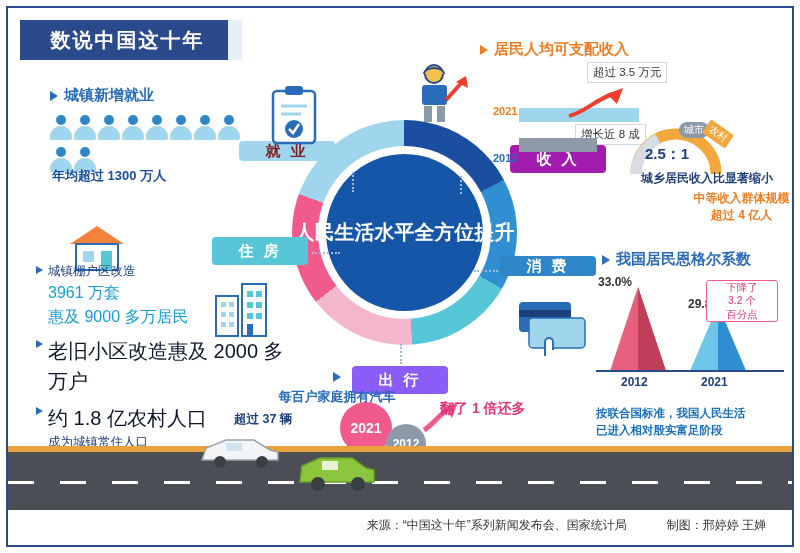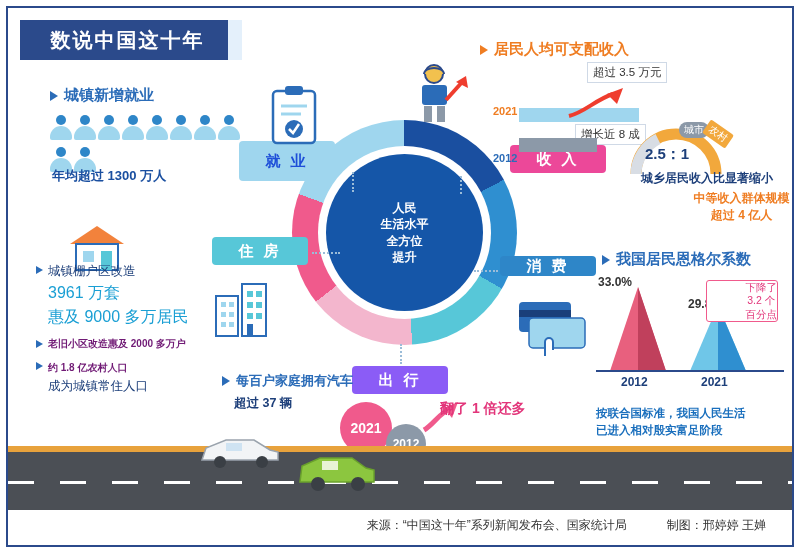--- a/index.html
+++ b/index.html
@@ -21,47 +21,47 @@
   #donut{position:absolute;left:0;top:0;width:225px;height:225px;border-radius:50%;
     background:conic-gradient(
       #1a4fa0 0deg 62deg,
       #2f8fd0 62deg 120deg,
       #57c7d8 120deg 176deg,
       #f3b6cd 176deg 232deg,
       #f05a8c 232deg 290deg,
       #9fd6ee 290deg 360deg);}
   #donut-hole{position:absolute;left:26px;top:26px;width:173px;height:173px;border-radius:50%;background:#fff;}
   #donut-core{position:absolute;left:34px;top:34px;width:157px;height:157px;border-radius:50%;background:#1556a8;
-    display:flex;flex-direction:column;align-items:center;justify-content:center;color:#fff;font-weight:bold;font-size:12px;line-height:1.35;}
+    display:flex;flex-direction:row;align-items:center;justify-content:center;color:#fff;font-weight:bold;font-size:20px;line-height:1.35;}
   #donut-core div{white-space:nowrap;}
   
   .pill{position:absolute;border-radius:4px;color:#fff;font-size:15px;font-weight:bold;letter-spacing:3px;
         display:flex;align-items:center;justify-content:center;}
-  #pill-jiuye{left:239px;top:141px;width:96px;height:40px;background:#9fd6ee;color:#1d4ed8;}
-  #pill-shouru{left:510px;top:145px;width:96px;height:28px;background:#ec4899;}
+  #pill-jiuye{left:239px;top:141px;width:96px;height:20px;background:#9fd6ee;color:#7f1d1d;}
+  #pill-shouru{left:510px;top:145px;width:96px;height:28px;background:#a21caf;}
   #pill-zhufang{left:212px;top:237px;width:96px;height:28px;background:#57c7d8;}
   #pill-xiaofei{left:500px;top:256px;width:96px;height:20px;background:#2e86c8;}
   #pill-chuxing{left:352px;top:366px;width:96px;height:28px;background:#8b5cf6;}
   
   .dot-line{position:absolute;border-top:2px dotted #9bbcd8;}
   .dot-v{position:absolute;border-left:2px dotted #9bbcd8;}
   
   #emp{left:50px;top:86px;width:190px;}
   #emp-icons{display:flex;flex-wrap:wrap;gap:2px;margin-top:10px;width:200px;}
   .person{width:22px;height:30px;position:relative;}
   .person .head-c{position:absolute;left:6px;top:0;width:10px;height:10px;border-radius:50%;background:#2e86c8;}
   .person .body-c{position:absolute;left:0;top:11px;width:22px;height:14px;border-radius:11px 11px 2px 2px;background:#9fd6ee;}
   #emp-note{left:52px;top:167px;font-size:13px;color:#1a4fa0;font-weight:bold;}
   
   #house-icon{left:62px;top:222px;width:70px;height:52px;}
   #house-list{left:36px;top:262px;width:250px;font-size:12.5px;color:#1d3f7a;line-height:1.5;}
   .bullet-row{display:flex;gap:5px;margin-bottom:7px;}
   .bullet{width:0;height:0;border-left:7px solid #2b6cb8;border-top:4.5px solid transparent;border-bottom:4.5px solid transparent;margin-top:4px;flex:none;}
   .big-num{color:#1a9fd4;font-weight:normal;font-size:16px;}
-  .big-num2{color:#701a75;font-weight:bold;font-size:10px;}
+  .big-num2{color:#0f172a;font-weight:normal;font-size:20px;}
   
   #bldg{left:210px;top:278px;width:70px;height:60px;}
   
   #cards{left:515px;top:298px;width:75px;height:60px;}
   
   #income-head{left:480px;top:40px;}
   .inc-box{background:#fff;border:1.5px solid #cfd9e6;font-size:11.5px;color:#333;padding:2px 5px;display:inline-block;}
   #inc-bars{position:absolute;left:505px;top:90px;width:215px;height:70px;}
   .bar-h{position:absolute;height:14px;}
   #worker{left:412px;top:62px;width:62px;height:62px;}
@@ -69,21 +69,21 @@
   #gauge{left:628px;top:118px;width:96px;height:62px;}
   #gauge-label{left:679px;top:122px;font-size:10px;color:#fff;background:#8c99a8;padding:1px 5px;border-radius:8px;}
   #gauge-val{left:645px;top:145px;font-size:15px;font-weight:bold;color:#1d3f7a;}
   #inc-note1{left:622px;top:170px;width:170px;font-size:12px;color:#1d3f7a;font-weight:bold;text-align:center;}
   #inc-note2{left:664px;top:190px;width:155px;font-size:12px;color:#ef7d22;font-weight:bold;text-align:center;line-height:1.45;}
   
   #engel-head{left:592px;top:250px;padding-left:10px;}
   #engel-area{left:592px;top:275px;width:196px;height:120px;}
   #engel-note{left:596px;top:405px;width:190px;font-size:11.5px;color:#1a6fbd;font-weight:bold;line-height:1.5;}
   #engel-drop{left:706px;top:280px;width:70px;height:40px;border:1.5px solid #f05a8c;color:#e2357a;font-size:10.5px;
-    display:flex;align-items:center;justify-content:flex-end;text-align:center;line-height:1.3;border-radius:3px;background:#fff;}
+    display:flex;align-items:center;justify-content:center;text-align:center;line-height:1.3;border-radius:3px;background:#fff;}
   
   #travel{left:222px;top:372px;width:230px;}
   #travel-note{font-size:12.5px;color:#1d3f7a;}
   #circle-2021{left:340px;top:402px;width:52px;height:52px;border-radius:50%;background:#f05a8c;color:#fff;
     display:flex;align-items:center;justify-content:center;font-size:14px;font-weight:bold;}
   #circle-2012{left:386px;top:424px;width:40px;height:40px;border-radius:50%;background:#8c99a8;color:#fff;
     display:flex;align-items:center;justify-content:center;font-size:12px;font-weight:bold;}
   #travel-grow{left:440px;top:400px;font-size:14px;font-weight:bold;color:#e2357a;}
   
   #clip{left:268px;top:86px;width:52px;height:60px;}
@@ -319,21 +319,21 @@
       <div>3.2 个</div>
       <div>百分点</div>
     </div>
   </div>
   <div id="engel-note" class="abs">
     <div>按联合国标准，我国人民生活</div>
     <div>已进入相对殷实富足阶段</div>
   </div>
 
   <div id="travel" class="abs">
-    <div class="head blue" style="font-size:13px;">
+    <div class="head blue" style="font-size:13px;flex-direction:column;">
       <span class="tri"></span>
       <span>每百户家庭拥有汽车</span>
     </div>
     <div id="travel-note" style="margin-top:5px;margin-left:12px;font-weight:bold;">超过 37 辆</div>
   </div>
   <div id="circle-2021" class="abs">2021</div>
   <div id="circle-2012" class="abs">2012</div>
   <svg class="abs" style="left:420px;top:398px;" width="40" height="36" viewBox="0 0 40 36">
     <path d="M4 32 C14 26 20 14 32 10" stroke="#f05a8c" stroke-width="5" fill="none"></path>
     <polygon points="38,4 32,20 24,10" fill="#f05a8c"></polygon>

